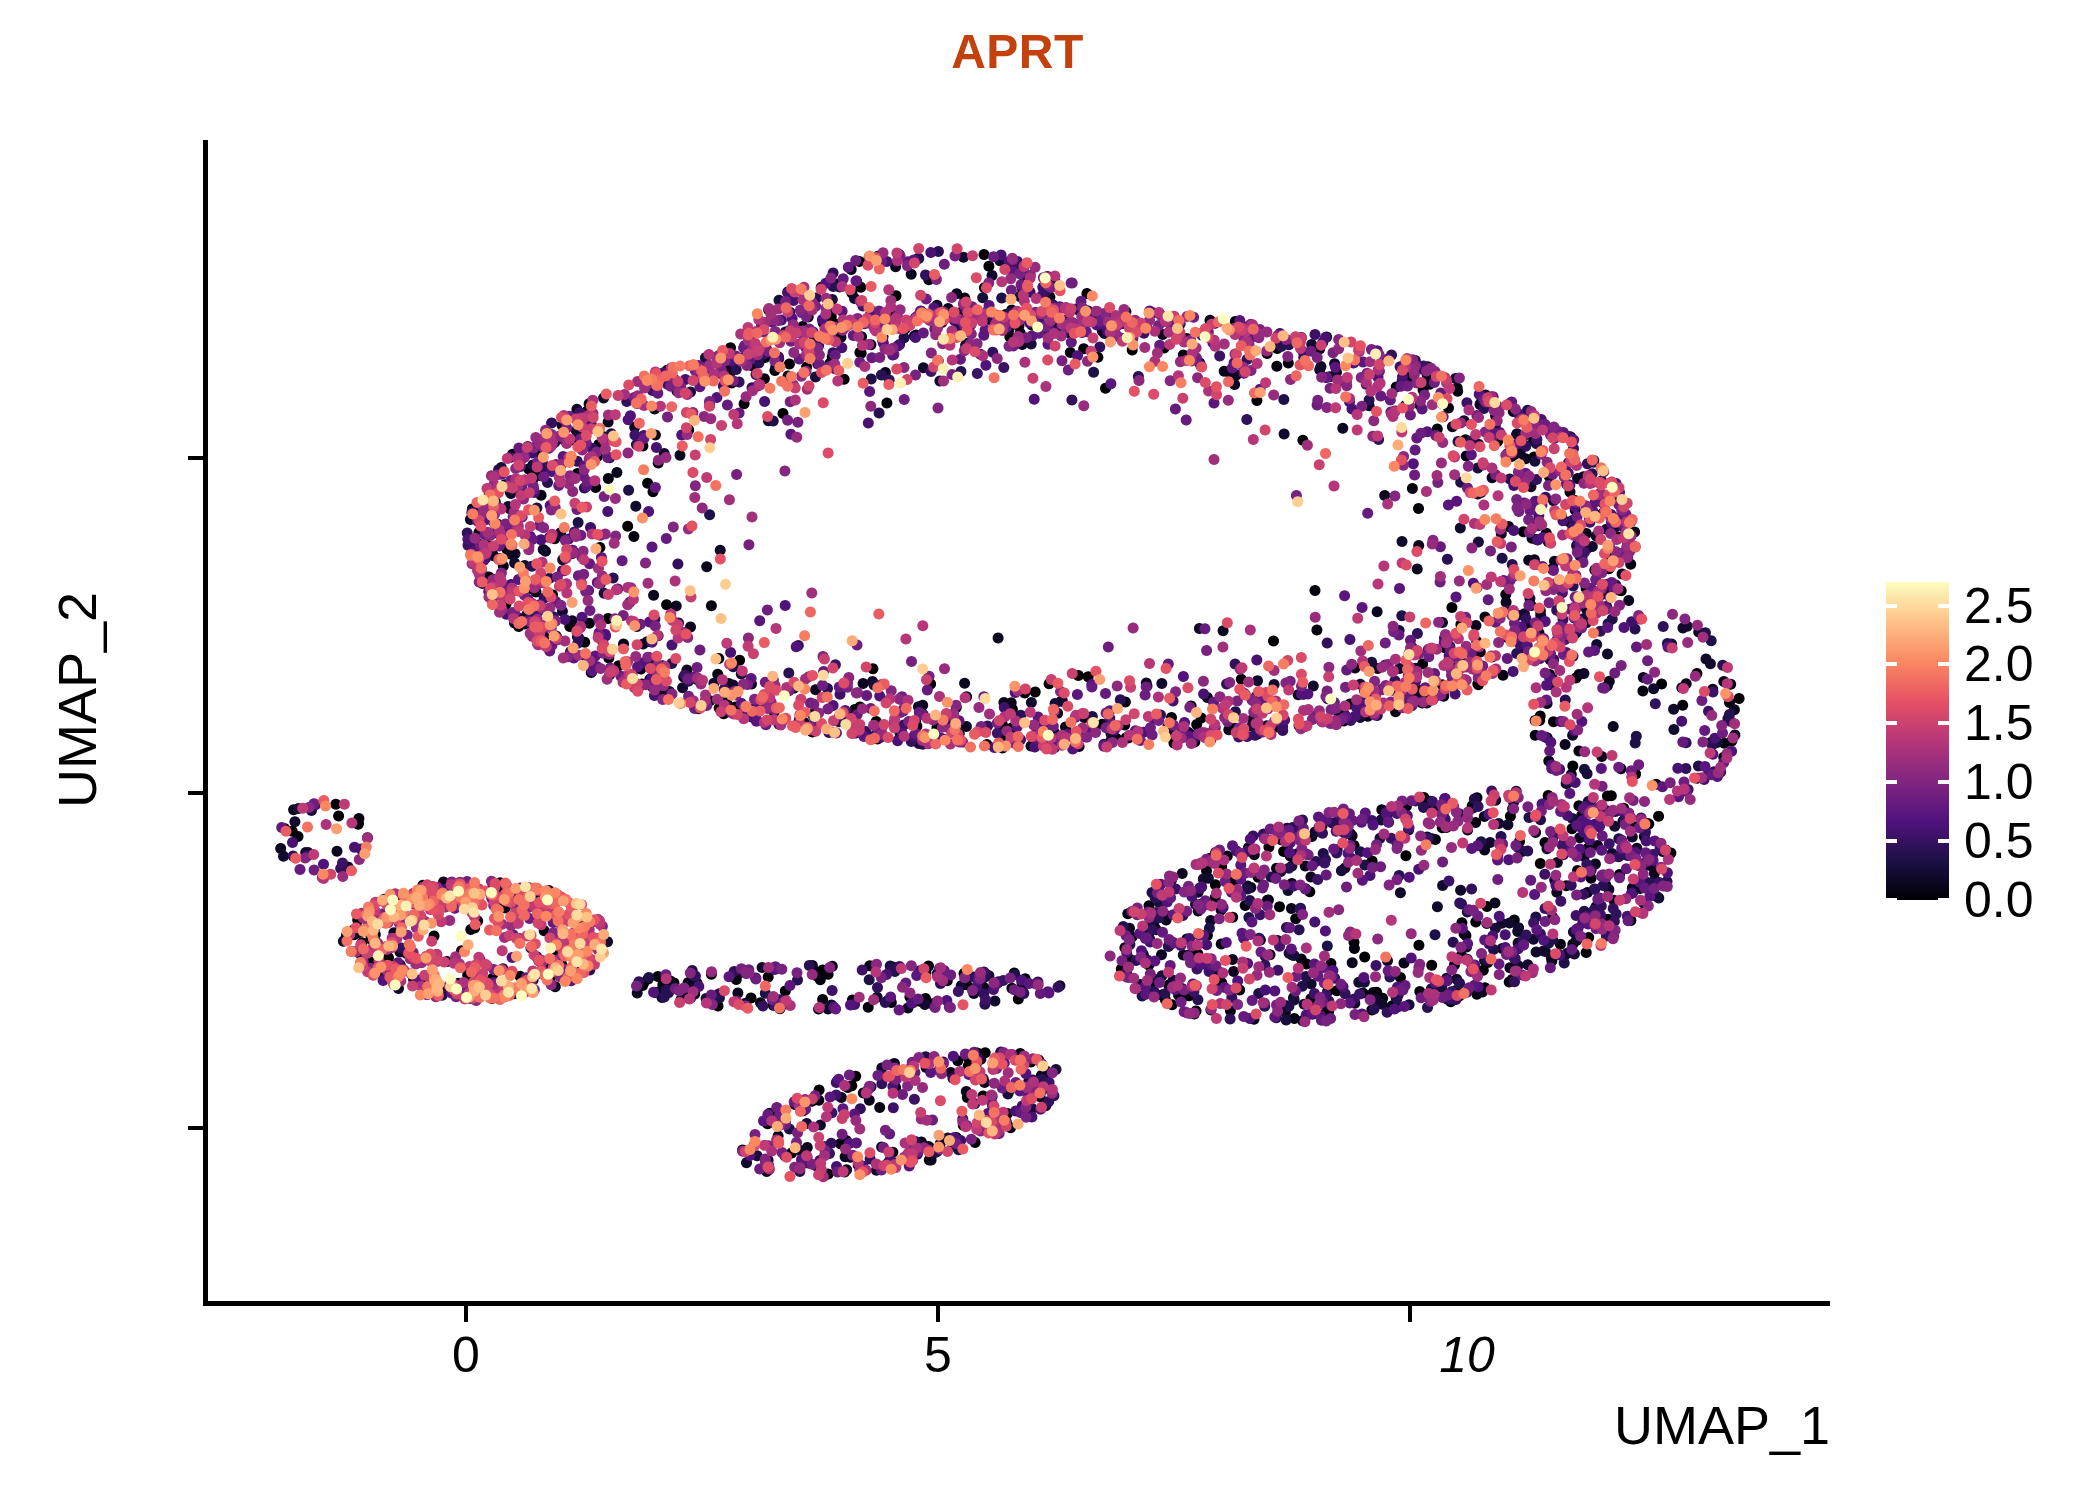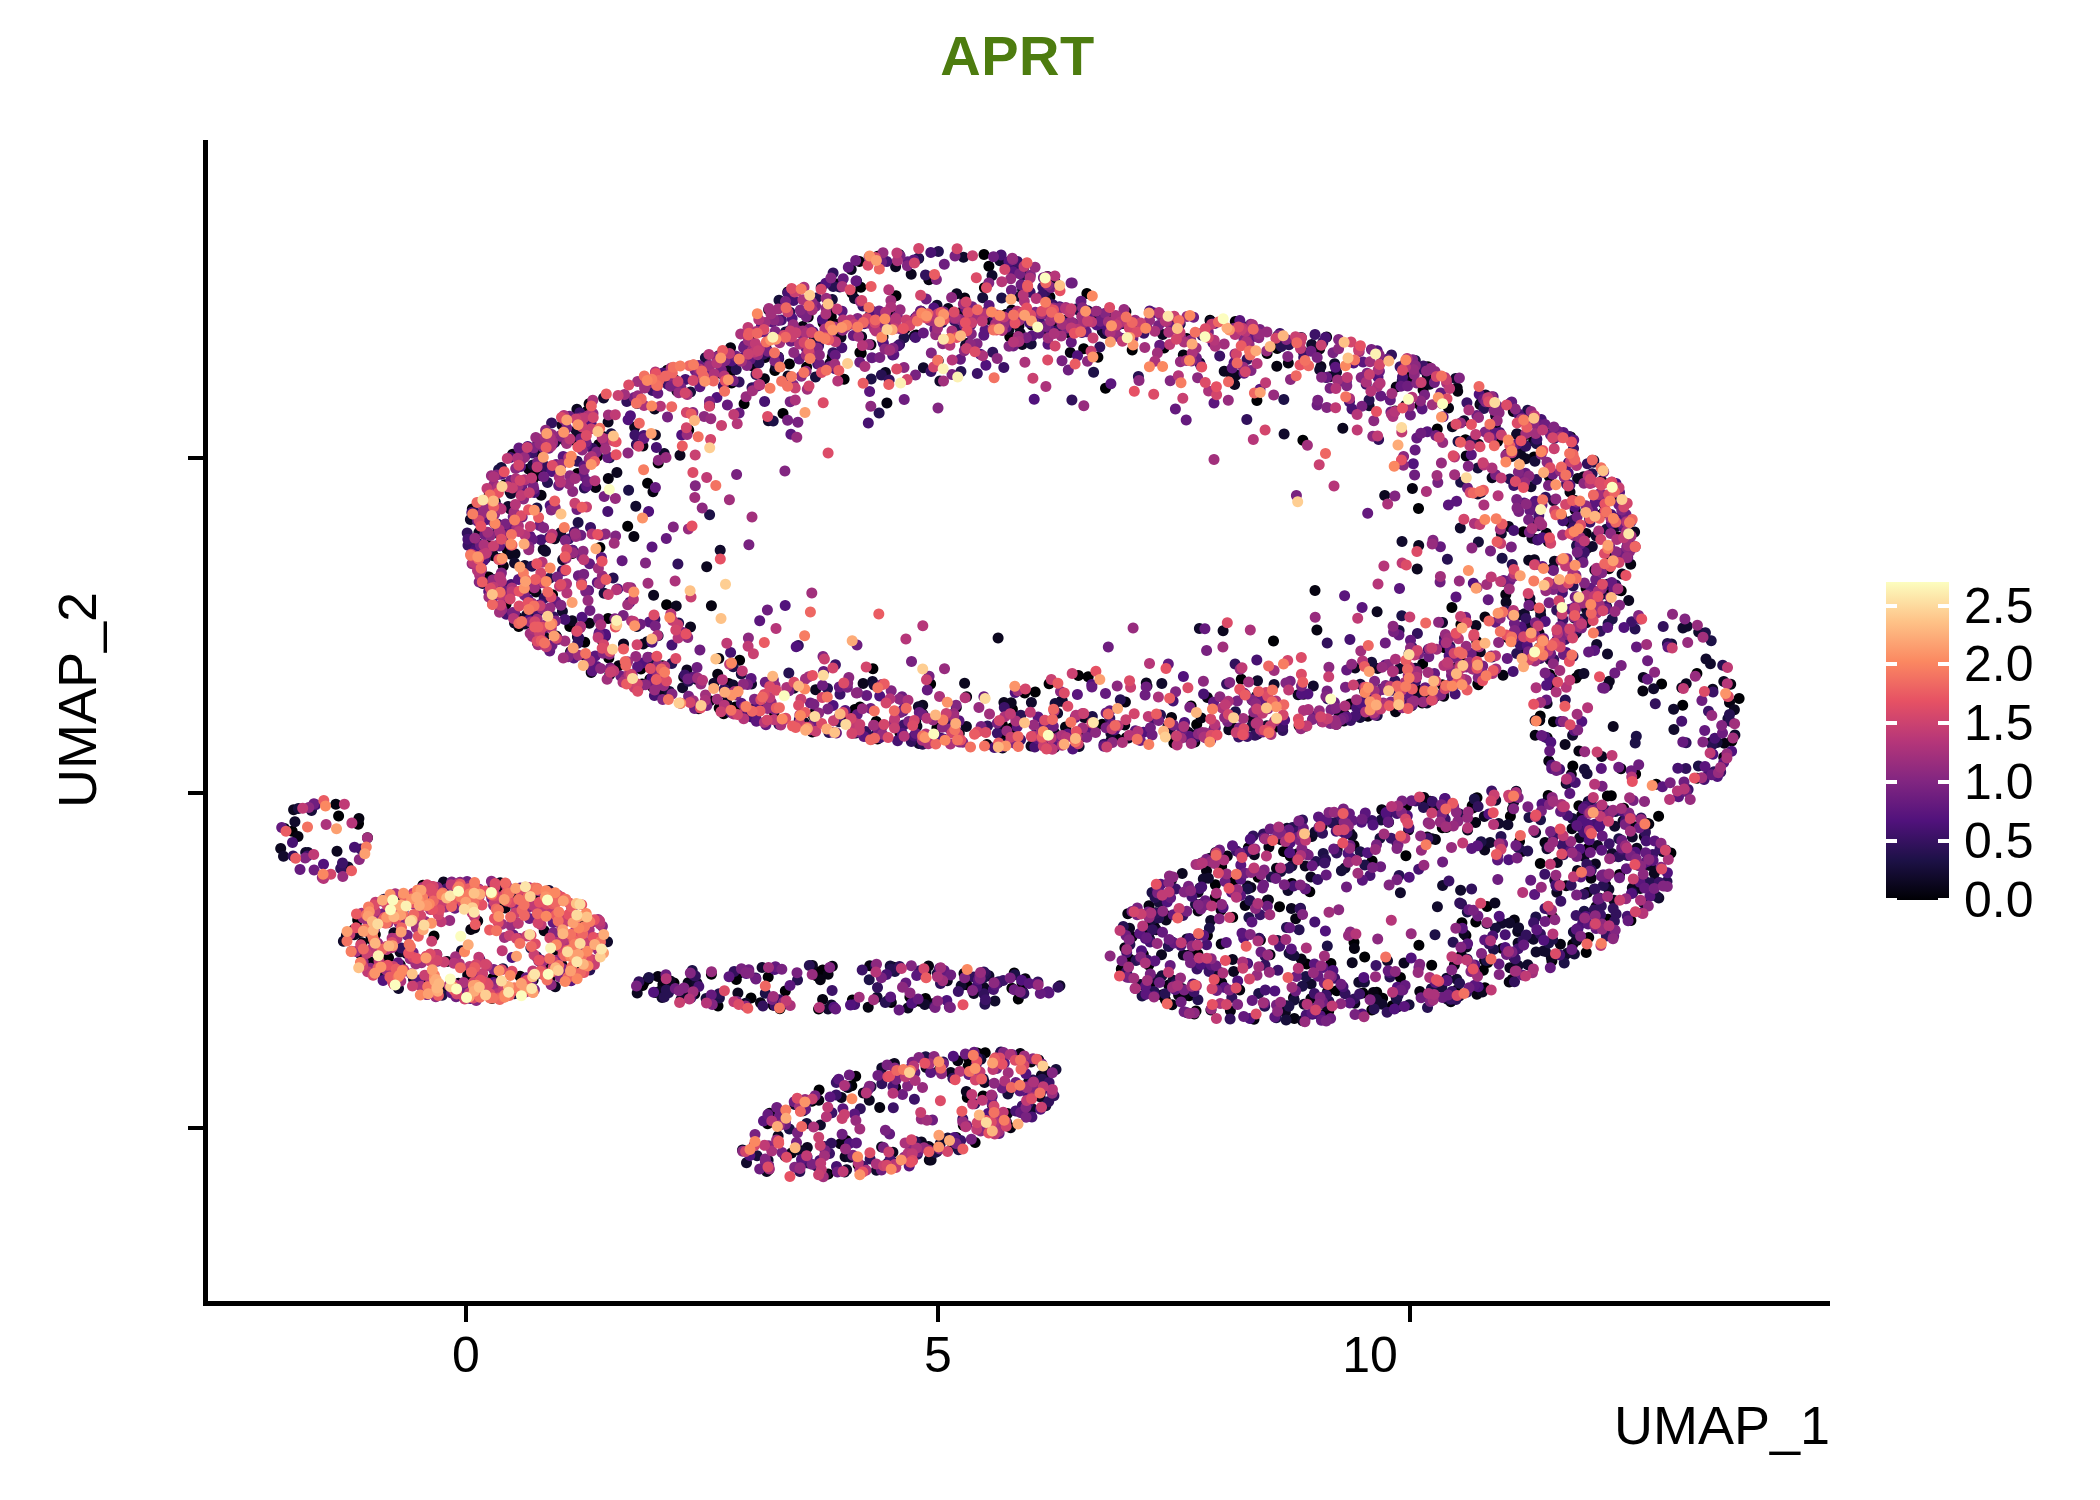--- a/index.html
+++ b/index.html
@@ -16,23 +16,23 @@
     overflow: hidden;
   }
 
   
   #plot-title {
     position: absolute;
     left: 205px;
     top: 28px;
     width: 1625px;
     text-align: center;
-    font-size: 56px;
+    font-size: 48px;
     font-weight: bold;
-    color: #4d7c0f;
+    color: #c2410c;
     letter-spacing: 0.5px;
     line-height: 1;
   }
 
   
   #panel {
     position: absolute;
     left: 207px;
     top: 140px;
     width: 1623px;
@@ -212,21 +212,21 @@
       <div class="tick-mark-y" style="top: 1126px;"></div>
       <div class="tick-mark-y" style="top: 791px;"></div>
       <div class="tick-mark-y" style="top: 456px;"></div>
     </div>
   <div id="x-ticks">
       <div class="tick-mark-x" style="left: 464px;"></div>
       <div class="tick-label-x" style="left: 366px;">0</div>
       <div class="tick-mark-x" style="left: 936px;"></div>
       <div class="tick-label-x" style="left: 838px;">5</div>
       <div class="tick-mark-x" style="left: 1408px;"></div>
-      <div class="tick-label-x" style="left: 1270px;">10</div>
+      <div class="tick-label-x" style="left: 1367px; font-style: italic;">10</div>
     </div>
 
   <div id="x-axis-title">UMAP_1</div>
   <div id="y-axis-title">UMAP_2</div>
 
   <div id="legend">
     <div id="colorbar">
       <svg id="colorbar-gradient" viewBox="0 0 63 318" preserveAspectRatio="none">
           <defs>
             <linearGradient id="cbgrad" x1="0" y1="1" x2="0" y2="0">

